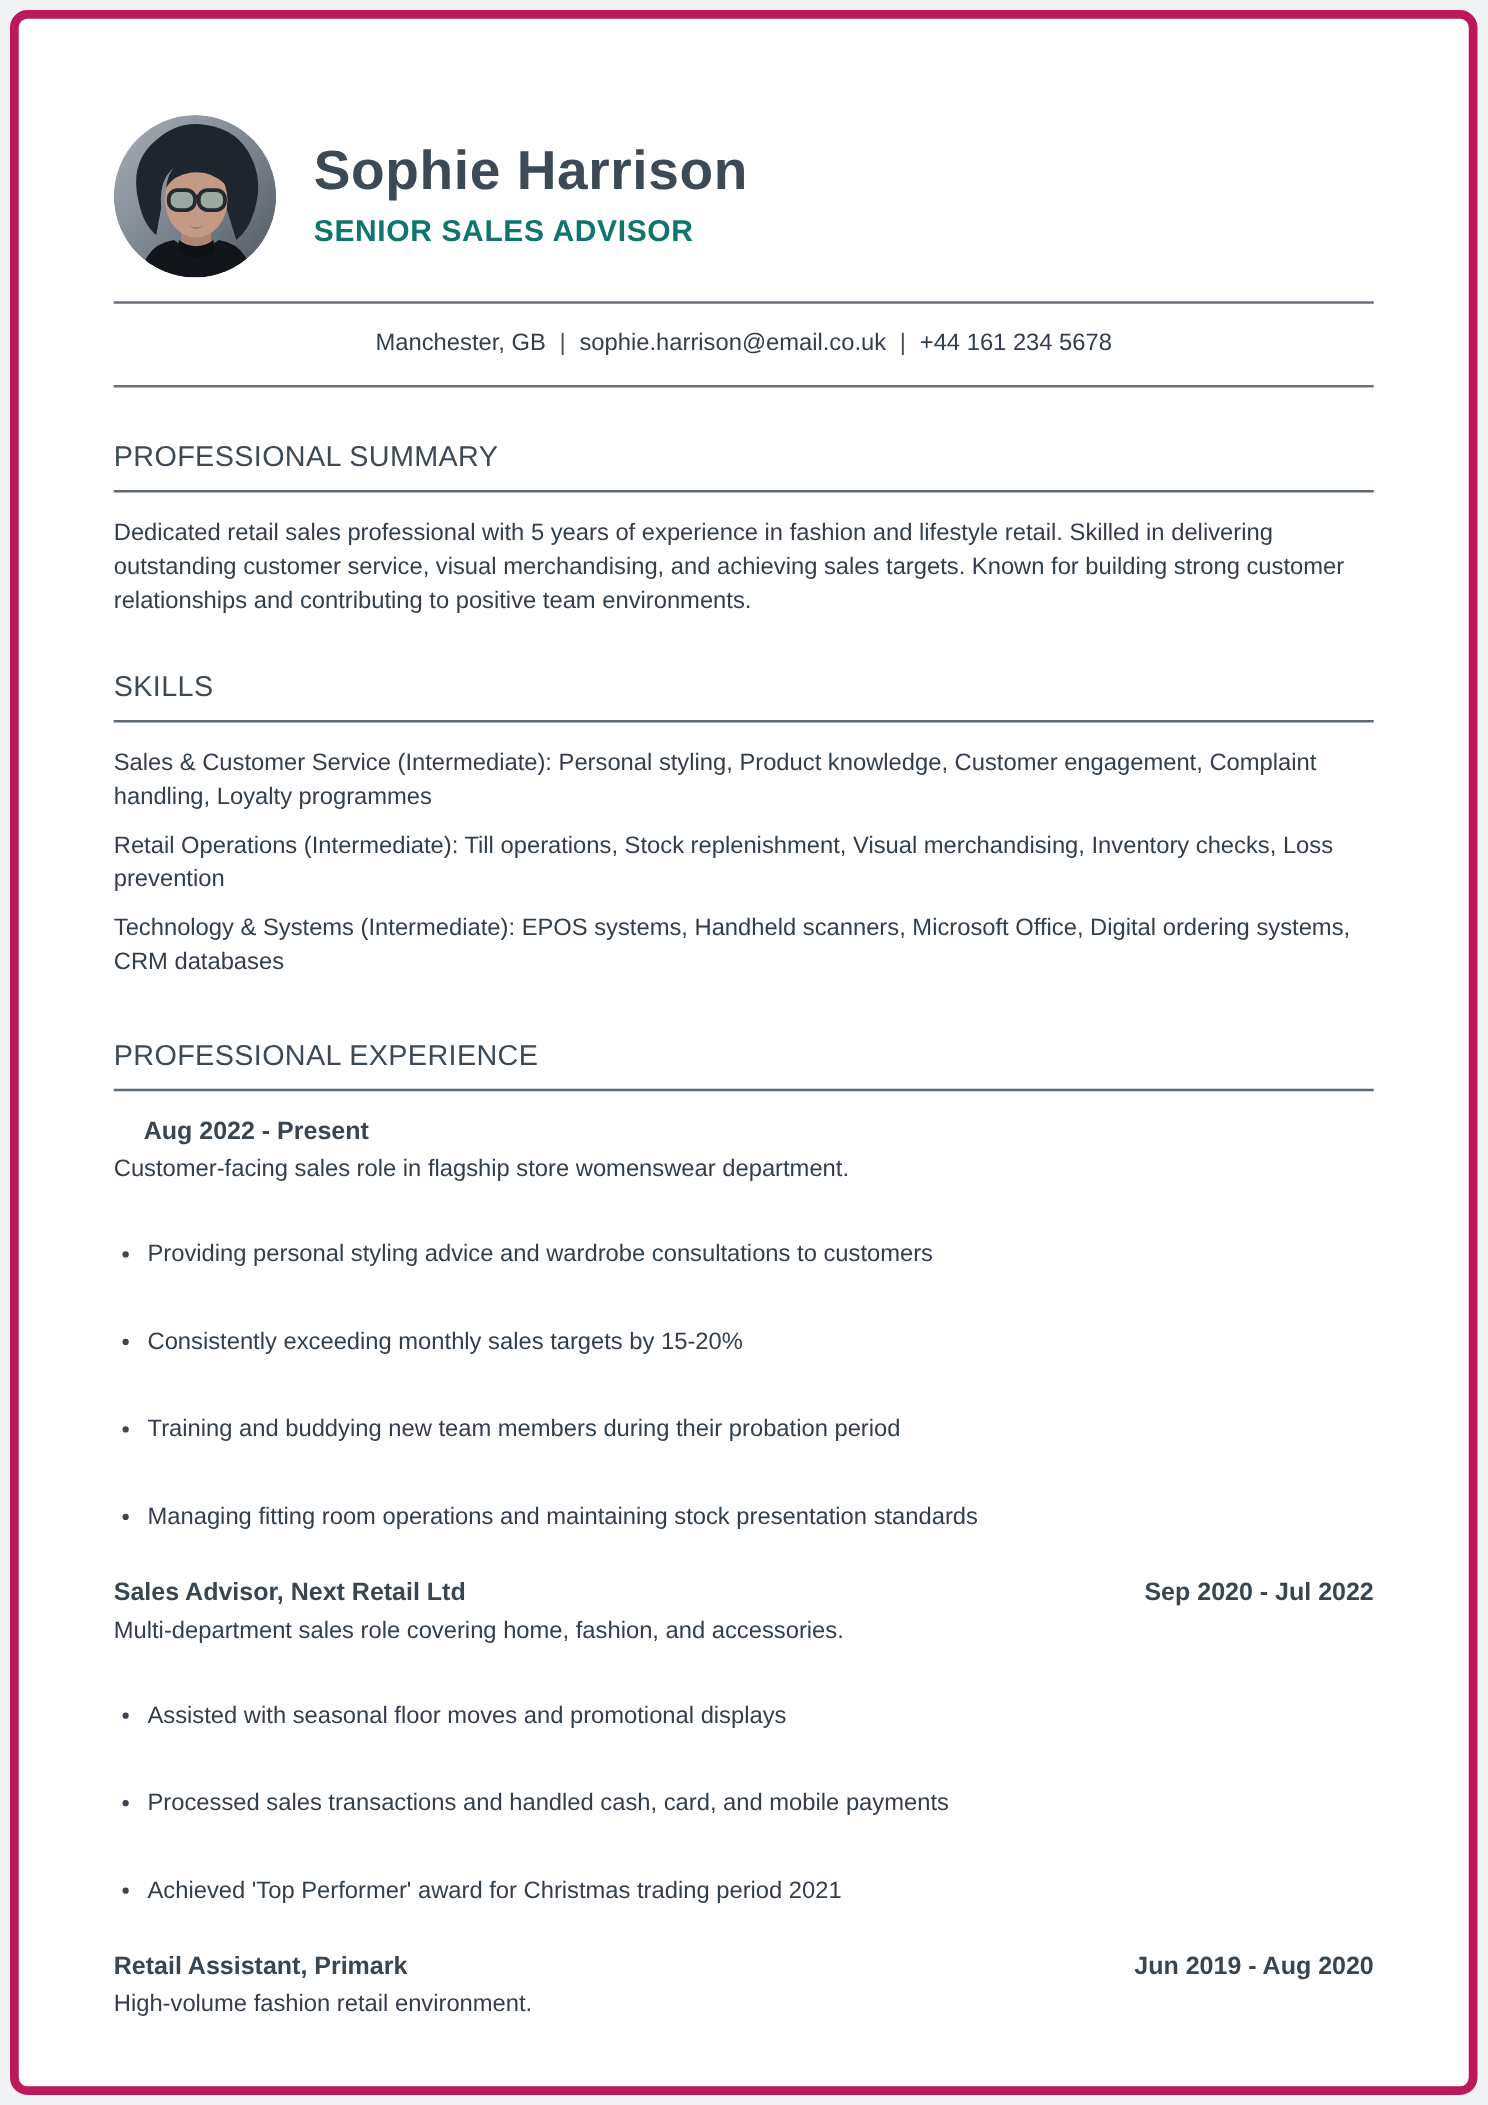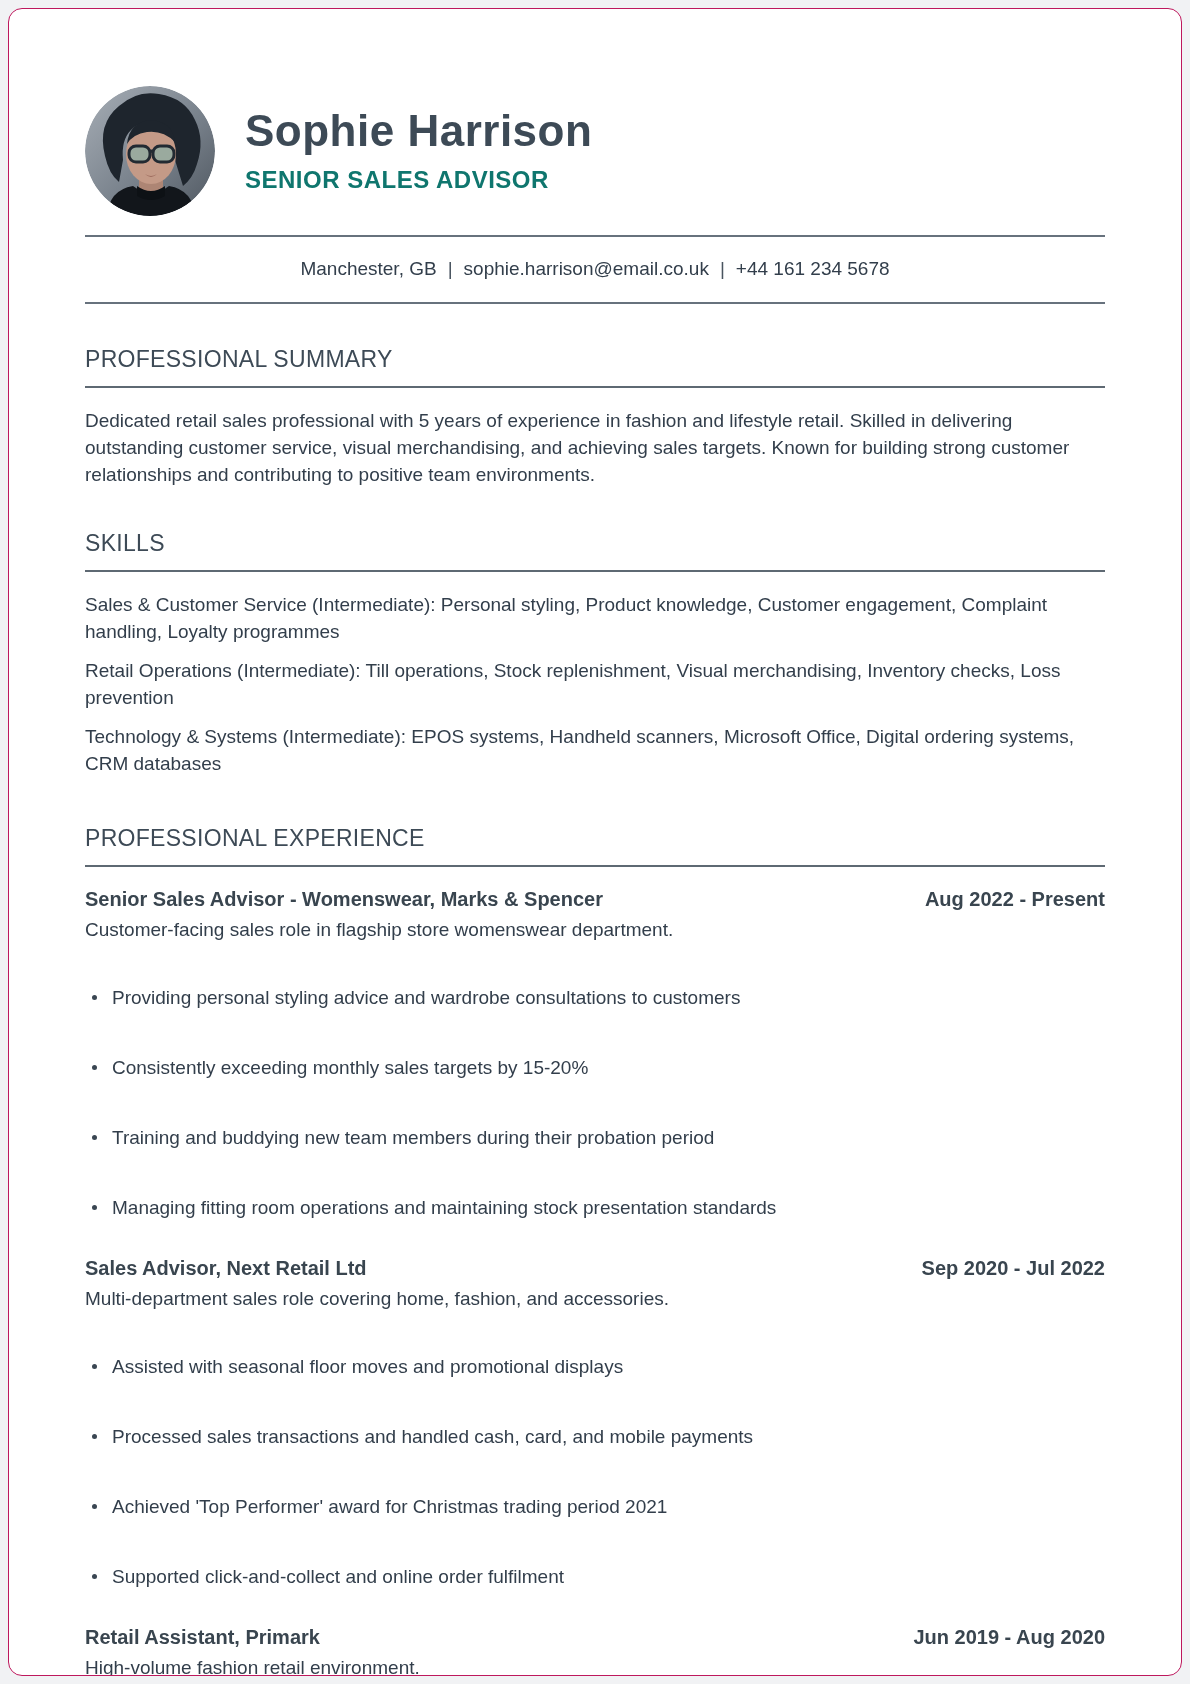--- a/index.html
+++ b/index.html
@@ -8,21 +8,21 @@
     width: 1190px;
     height: 1684px;
     background: #f1f2f4;
     font-family: "Liberation Sans", sans-serif;
   }
   .page {
     width: 1174px;
     height: 1668px;
     margin: 8px auto 0;
     background: #ffffff;
-    border: 1px solid #be185d;
+    border: 7px solid #be185d;
     border-radius: 14px;
     padding: 77px 76px 0;
     overflow: hidden;
     color: #323e4b;
   }
   
   .header { display: flex; align-items: center; }
   .avatar {
     width: 130px; height: 130px; border-radius: 50%;
     overflow: hidden; flex: 0 0 130px;
@@ -138,21 +138,20 @@
 
   <h2 class="section-heading">SKILLS</h2>
   <p class="body-text skill-line">Sales &amp; Customer Service (Intermediate): Personal styling, Product knowledge, Customer engagement, Complaint handling, Loyalty programmes</p>
   <p class="body-text skill-line">Retail Operations (Intermediate): Till operations, Stock replenishment, Visual merchandising, Inventory checks, Loss prevention</p>
   <p class="body-text skill-line">Technology &amp; Systems (Intermediate): EPOS systems, Handheld scanners, Microsoft Office, Digital ordering systems, CRM databases</p>
 
   <h2 class="section-heading experience">PROFESSIONAL EXPERIENCE</h2>
 
   <div class="job">
     <div class="job-head">
-      <span class="job-title">Senior Sales Advisor - Womenswear, Marks &amp; Spencer</span>
       <span class="job-dates">Aug 2022 - Present</span>
     </div>
     <p class="job-desc">Customer-facing sales role in flagship store womenswear department.</p>
     <ul class="job-bullets">
       <li>Providing personal styling advice and wardrobe consultations to customers</li>
       <li>Consistently exceeding monthly sales targets by 15-20%</li>
       <li>Training and buddying new team members during their probation period</li>
       <li>Managing fitting room operations and maintaining stock presentation standards</li>
     </ul>
   </div>
@@ -160,21 +159,20 @@
   <div class="job">
     <div class="job-head">
       <span class="job-title">Sales Advisor, Next Retail Ltd</span>
       <span class="job-dates">Sep 2020 - Jul 2022</span>
     </div>
     <p class="job-desc">Multi-department sales role covering home, fashion, and accessories.</p>
     <ul class="job-bullets">
       <li>Assisted with seasonal floor moves and promotional displays</li>
       <li>Processed sales transactions and handled cash, card, and mobile payments</li>
       <li>Achieved 'Top Performer' award for Christmas trading period 2021</li>
-      <li>Supported click-and-collect and online order fulfilment</li>
     </ul>
   </div>
 
   <div class="job">
     <div class="job-head">
       <span class="job-title">Retail Assistant, Primark</span>
       <span class="job-dates">Jun 2019 - Aug 2020</span>
     </div>
     <p class="job-desc">High-volume fashion retail environment.</p>
   </div>

